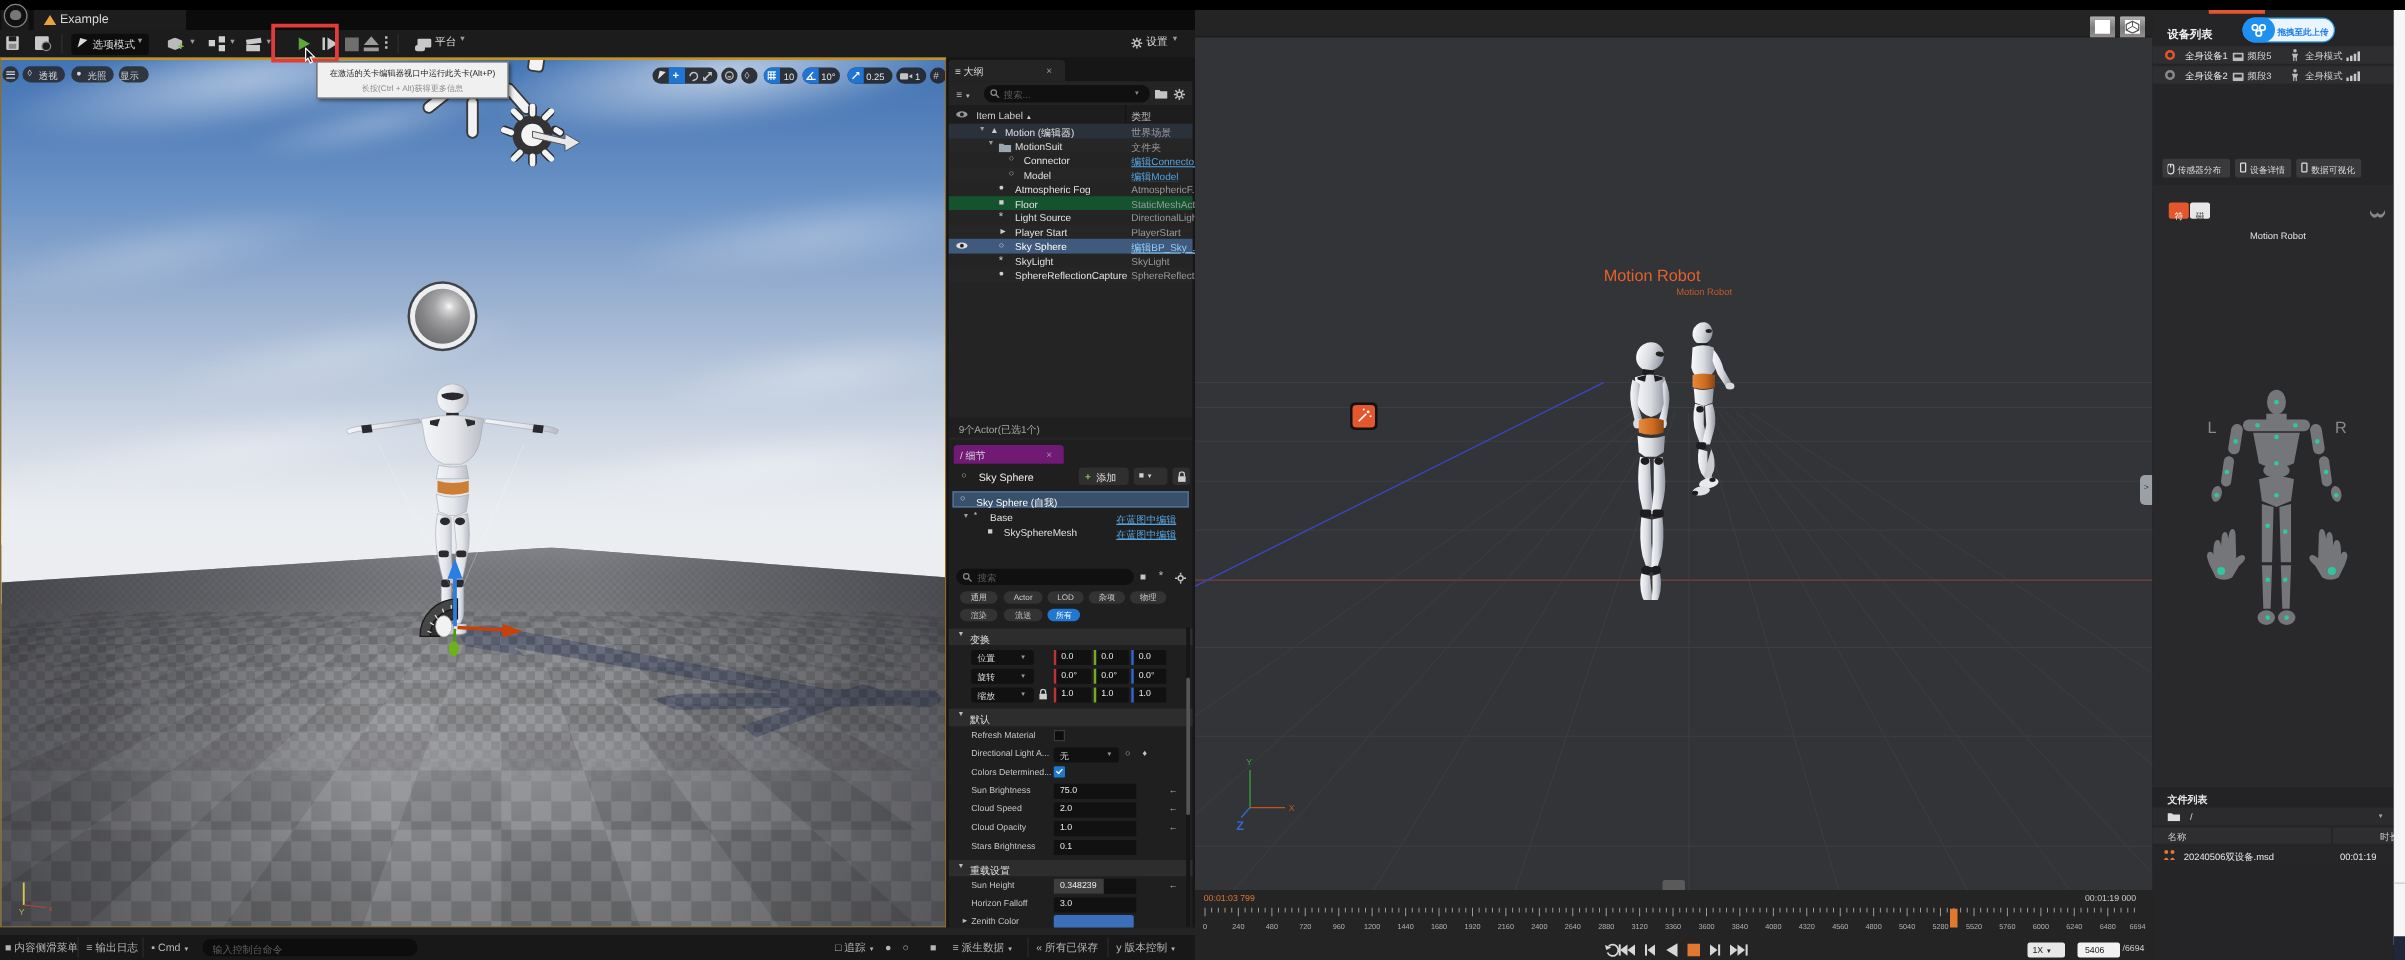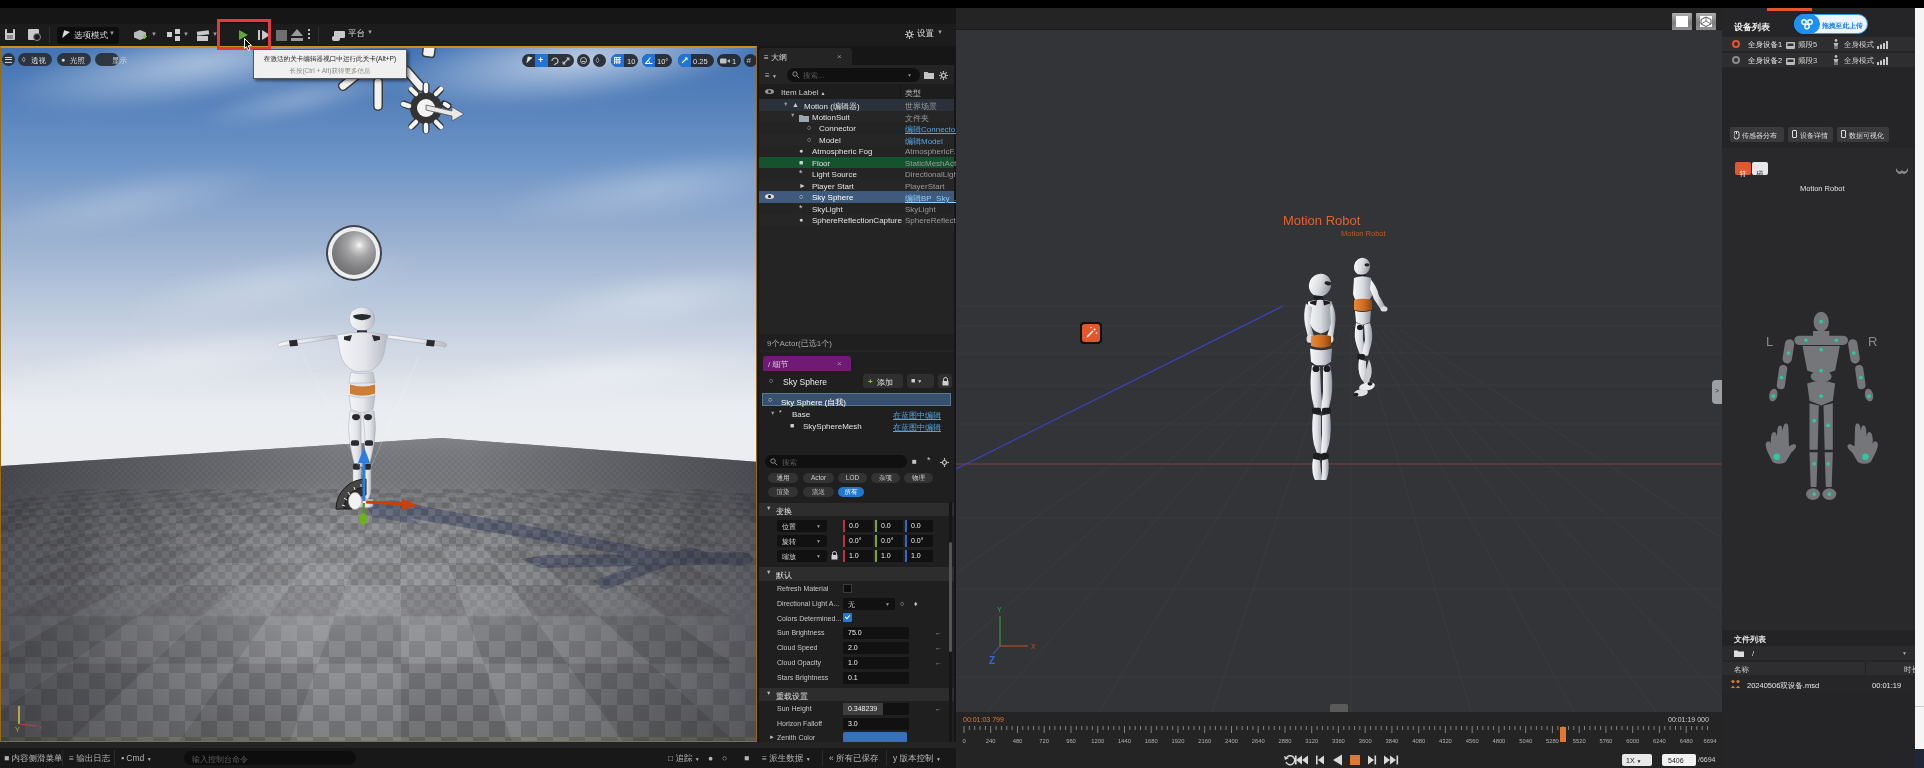--- a/index.html
+++ b/index.html
@@ -11,20 +11,31 @@
   svg { display:block; }
 </style>
 </head>
 <body>
 <div id="root">
 
   <div class="abs" id="ue" style="left:0;top:0;width:956px;height:768px;background:#161616;">
 
     <div class="abs" style="left:0;top:0;width:956px;height:8px;background:#000;"></div>
 
+    <div class="abs" style="left:0;top:8px;width:956px;height:16px;background:#0f0f0f;">
+      <div class="abs" style="left:1px;top:0px;width:22px;height:16px;background:#1a1a1a;">
+        <div class="abs" style="left:2px;top:-5px;width:19px;height:19px;border-radius:50%;background:#111;border:1.5px solid #888;"></div>
+        <div class="abs" style="left:7px;top:0px;width:9px;height:8px;border-radius:50% 50% 40% 40%;background:#777;"></div>
+      </div>
+      <div class="abs" style="left:27px;top:0;width:122px;height:16px;background:#1d1d1d;">
+        <div class="abs" style="left:8px;top:4px;width:0;height:0;border-bottom:8px solid #e8a33d;border-left:5px solid transparent;border-right:5px solid transparent;"></div>
+        <span class="txt" style="left:21px;top:2px;font-size:10px;color:#d8d8d8;">Example</span>
+      </div>
+      <div class="abs" style="left:149px;top:0;width:807px;height:16px;background:#0b0b0b;"></div>
+    </div>
 
     <div class="abs" style="left:0;top:24px;width:956px;height:22px;background:#1c1c1c;">
 
       <div class="abs" style="left:5px;top:5px;width:10px;height:11px;background:#c9c9c9;border-radius:1px;">
         <div class="abs" style="left:2px;top:0;width:6px;height:4px;background:#1c1c1c;"></div>
         <div class="abs" style="left:2px;top:6px;width:6px;height:4px;background:#8a8a8a;"></div>
       </div>
 
       <div class="abs" style="left:28px;top:5px;width:11px;height:11px;background:#c9c9c9;border-radius:1px;"></div>
       <div class="abs" style="left:33px;top:9px;width:8px;height:8px;border-radius:50%;border:1.5px solid #8d8d8d;background:#1c1c1c;"></div>
@@ -267,21 +278,21 @@
       </div>
       <div class="abs" style="left:17px;top:5px;width:34px;height:13px;border-radius:7px;background:rgba(40,44,51,0.9);">
         <span class="txt" style="left:4px;top:2.5px;font-size:7px;color:#d6d9dd;">◊</span>
         <span class="txt" style="left:13px;top:2.5px;font-size:7.5px;color:#d6d9dd;">透视</span>
       </div>
       <div class="abs" style="left:56px;top:5px;width:34px;height:13px;border-radius:7px;background:rgba(40,44,51,0.9);">
         <span class="txt" style="left:4px;top:2.5px;font-size:7px;color:#d6d9dd;">●</span>
         <span class="txt" style="left:13px;top:2.5px;font-size:7.5px;color:#d6d9dd;">光照</span>
       </div>
       <div class="abs" style="left:94px;top:5px;width:24px;height:13px;border-radius:7px;background:rgba(40,44,51,0.9);">
-        <span class="txt" style="left:17px;top:2.5px;font-size:7.5px;color:#d6d9dd;font-family:Liberation Serif, serif;">显示</span>
+        <span class="txt" style="left:1px;top:2.5px;font-size:7.5px;color:#d6d9dd;font-family:Liberation Serif, serif;">显示</span>
       </div>
 
       <div class="abs" style="left:521px;top:6px;width:52px;height:13px;border-radius:7px;background:rgba(35,38,44,0.92);">
         <div class="abs" style="left:5px;top:3px;width:0;height:0;border-top:7px solid #e2e2e2;border-right:5px solid transparent;transform:rotate(12deg);"></div>
         <div class="abs" style="left:13px;top:0;width:13px;height:13px;background:#1f74d4;">
           <span class="txt" style="left:3px;top:1px;font-size:9px;color:#fff;font-weight:bold;">+</span>
         </div>
         <div class="abs" style="left:29px;top:3px;">
             <svg width="8" height="8" viewBox="0 0 8 8">
               <path d="M1 4 A3 3 0 1 1 4 7" fill="none" stroke="#c2c2c2" stroke-width="1.2"></path>
@@ -662,21 +673,21 @@
     </div>
 
     <div class="abs" style="left:0;top:742px;width:956px;height:6px;background:#242424;"></div>
 
     <div class="abs" style="left:0;top:748px;width:956px;height:20px;background:#181818;">
       <span class="txt" style="left:4px;top:5px;font-size:8.5px;color:#b5b5b5;">■ 内容侧滑菜单</span>
       <div class="abs" style="left:62px;top:2px;width:1px;height:16px;background:#2a2a2a;"></div>
       <span class="txt" style="left:69px;top:5px;font-size:8.5px;color:#b5b5b5;">≡ 输出日志</span>
       <div class="abs" style="left:114px;top:2px;width:1px;height:16px;background:#2a2a2a;"></div>
       <span class="txt" style="left:121px;top:5px;font-size:8.5px;color:#b5b5b5;">▪ Cmd <span style="font-size:5px;">▼</span></span>
-      <div class="abs" style="left:162px;top:3px;width:172px;height:14px;background:#0d0d0d;border-radius:7px;margin-left:22px;">
+      <div class="abs" style="left:162px;top:3px;width:172px;height:14px;background:#0d0d0d;border-radius:7px;">
         <span class="txt" style="left:8px;top:3px;font-size:8px;color:#5e5e5e;">输入控制台命令</span>
       </div>
       <span class="txt" style="left:668px;top:5px;font-size:8.5px;color:#b5b5b5;">□ 追踪 <span style="font-size:5px;">▼</span></span>
       <span class="txt" style="left:708px;top:5px;font-size:8.5px;color:#b5b5b5;">●</span>
       <span class="txt" style="left:722px;top:5px;font-size:8.5px;color:#b5b5b5;">○</span>
       <span class="txt" style="left:744px;top:5px;font-size:8.5px;color:#b5b5b5;">■</span>
       <span class="txt" style="left:762px;top:5px;font-size:8.5px;color:#b5b5b5;">≡ 派生数据  <span style="font-size:5px;">▼</span></span>
       <div class="abs" style="left:822px;top:2px;width:1px;height:16px;background:#2a2a2a;"></div>
       <span class="txt" style="left:829px;top:5px;font-size:8.5px;color:#b5b5b5;">« 所有已保存</span>
       <div class="abs" style="left:886px;top:2px;width:1px;height:16px;background:#2a2a2a;"></div>

